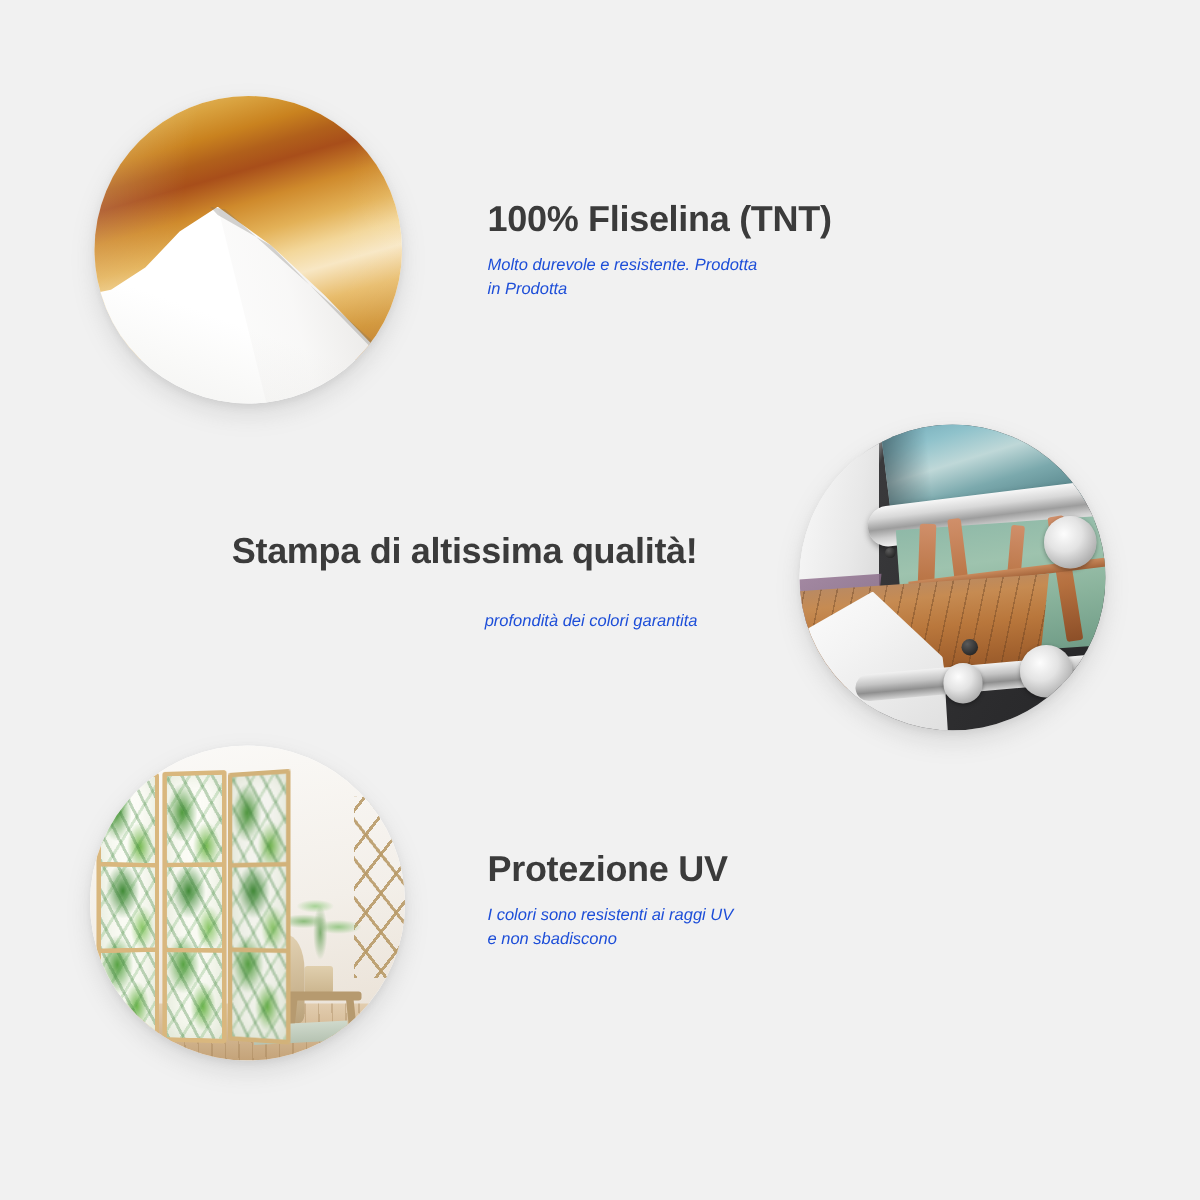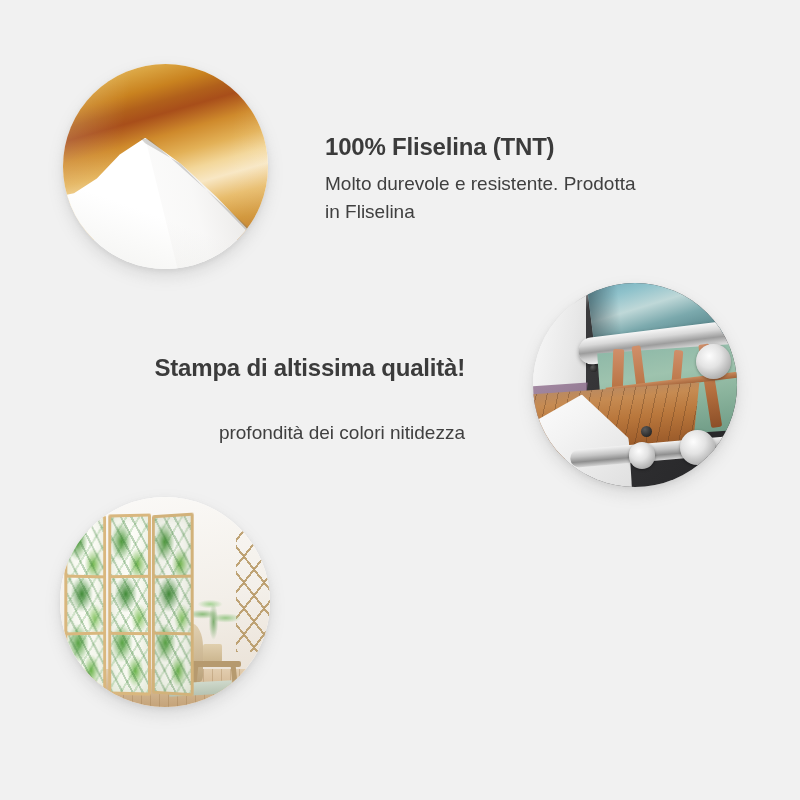--- a/index.html
+++ b/index.html
@@ -335,24 +335,25 @@
   .heading {
     margin: 0;
     font-size: 24px;
     font-weight: bold;
     color: #3b3b3b;
     letter-spacing: -0.2px;
     line-height: 1.18;
   }
   .subtext {
     margin: 9px 0 0 0;
-    font-size: 19px;
+    font-size: 11px;
     font-weight: normal;
-    color: #404040;
+    color: #1d4ed8;
     line-height: 1.45;
+    font-style: italic;
   }
   .align-left  { text-align: left; }
   .align-right { text-align: right; }
 
   #block-1 { left: 325px; top: 133px; width: 350px; }
   #block-2 { left: 145px; top: 354px; width: 320px; }
   #block-3 { left: 325px; top: 566px; width: 350px; }
 </style>
 </head>
 <body>
@@ -365,21 +366,21 @@
       <div class="peel"></div>
       <div class="peel-shade"></div>
       <div class="peel-edge"></div>
     </div>
   </div>
 
   <div class="textblock align-left" id="block-1">
     <h2 class="heading">100% Fliselina (TNT)</h2>
     <p class="subtext">
       <span>Molto durevole e resistente. Prodotta</span><br>
-      <span>in Fliselina</span>
+      <span>in Prodotta</span>
     </p>
   </div>
 
   <div class="medallion" id="med-print" style="left:533px; top:283px; width:204px; height:204px;">
     <div class="scene">
       <div class="bg-dark"></div>
       <div class="panel-left"></div>
       <div class="art-top"></div>
       <div class="roller-top"></div>
       <div class="art-mid">
@@ -399,21 +400,21 @@
       <div class="wheel w3"></div>
       <div class="knob k1"></div>
       <div class="knob k2"></div>
     </div>
   </div>
 
   <div class="textblock align-right" id="block-2">
     <h2 class="heading">Stampa di altissima qualità!</h2>
     <p class="subtext">
       <br>
-      <span>profondità dei colori nitidezza</span>
+      <span>profondità dei colori garantita</span>
     </p>
   </div>
 
   <div class="medallion" id="med-room" style="left:60px; top:497px; width:210px; height:210px;">
     <div class="scene">
       <div class="room-bg"></div>
       <div class="floor"></div>
       <div class="trellis"></div>
       <div class="plant"></div>
       <div class="pot"></div>
@@ -429,14 +430,21 @@
         <div class="leafpanel panel-b">
             <div class="xbar"></div>
           </div>
         <div class="leafpanel panel-c">
             <div class="xbar"></div>
           </div>
       </div>
     </div>
   </div>
 
+  <div class="textblock align-left" id="block-3">
+    <h2 class="heading">Protezione UV</h2>
+    <p class="subtext">
+      <span>I colori sono resistenti ai raggi UV</span><br>
+      <span>e non sbadiscono</span>
+    </p>
+  </div>
 
 </div>
 
 </body></html>

